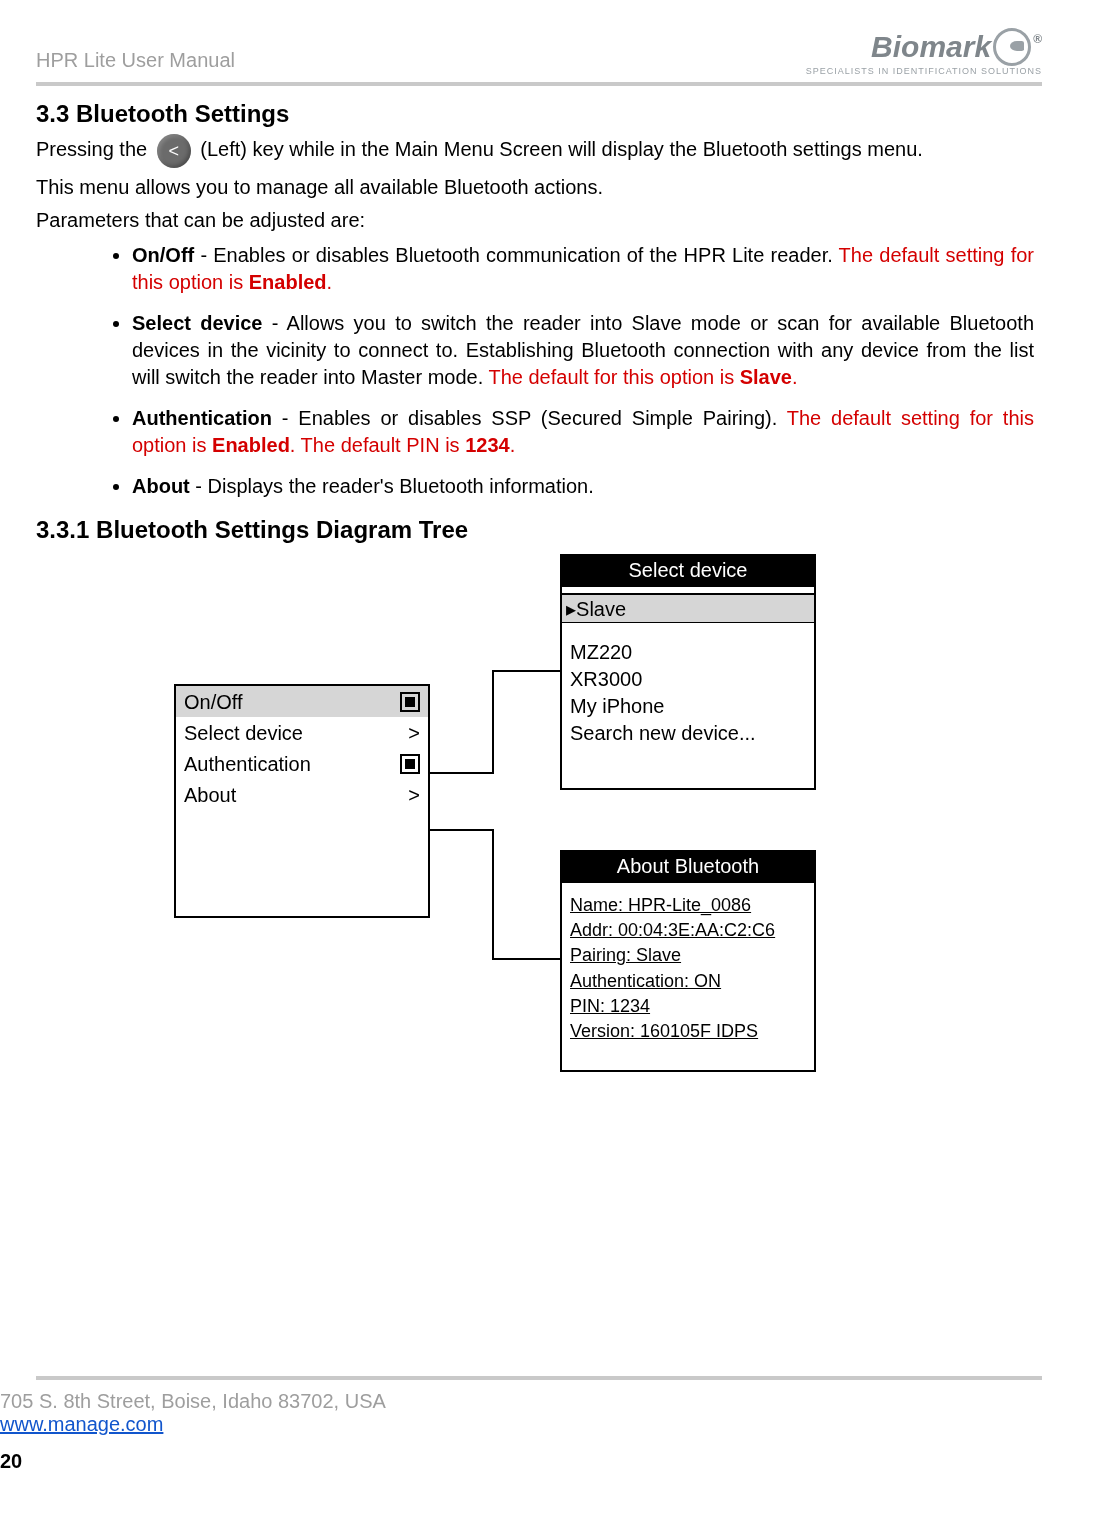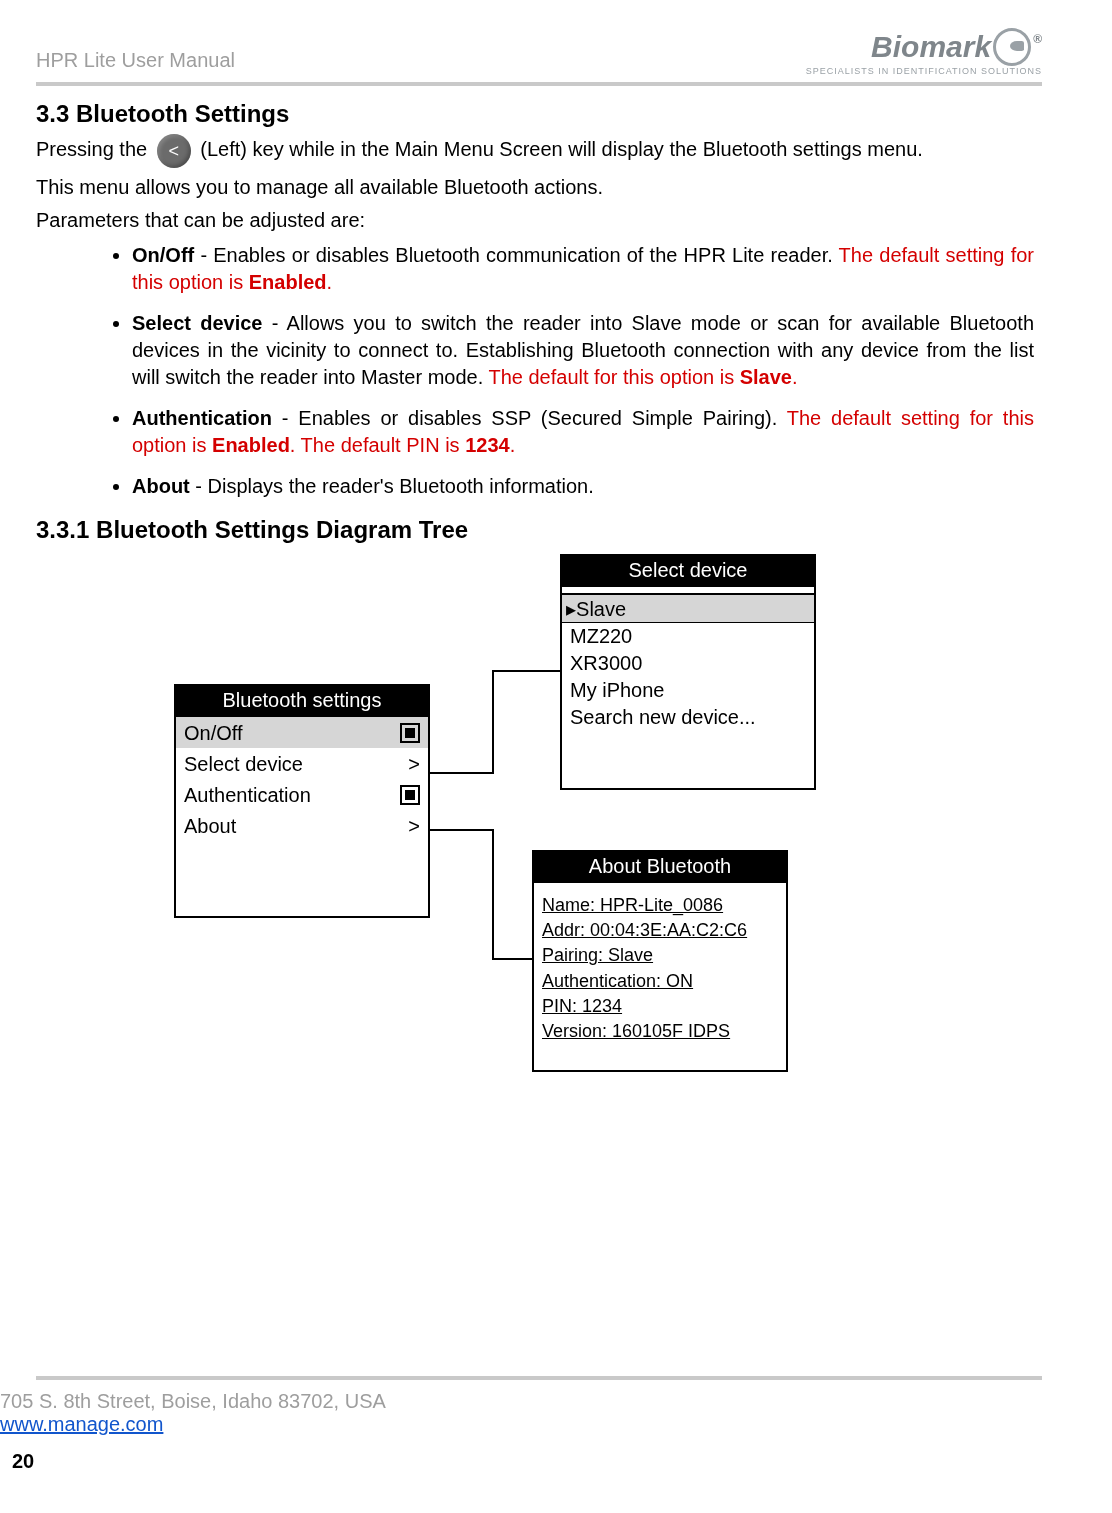--- a/index.html
+++ b/index.html
@@ -157,23 +157,23 @@
   #panel-bt { left: 138px; top: 130px; width: 252px; height: 230px; }
   #panel-bt .title{ border-bottom:2px solid #000;}
   #panel-bt .rows { }
   #panel-bt .row { height:28px; }
 
   #panel-sel { left: 524px; top: 0px; width: 252px; height: 232px; }
   #panel-sel .title{ }
   #panel-sel .sep { height:6px; border-top:2px solid #000; border-bottom:1px solid #000;}
   #panel-sel .row.sel { border-top:1px solid #000; border-bottom:1px solid #000;}
   #panel-sel .row { height:27px; padding:0 4px;}
-  #panel-sel .body-block{ padding-top:0;}
-
-  #panel-about { left: 496px; top: 296px; width: 252px; height: 218px; }
+  #panel-sel .body-block{ padding-top:16px;}
+
+  #panel-about { left: 524px; top: 296px; width: 252px; height: 218px; }
   #panel-about .sep { height:6px; border-top:2px solid #000;}
   #panel-about .body-block { font-size:18px; line-height:1.4;text-decoration:underline;}
 
   .connector {
     position:absolute;
     background:#000;
   }
 
   .footer {
     position: absolute;
@@ -191,21 +191,20 @@
   }
   .footer .link {
     font-size: 20px;
     color: #1155cc;
     text-decoration: underline;
   }
   .footer .pnum {
     font-size: 20px;
     font-weight: bold;
     margin-top: 14px;
-    padding-left: 12px;
   }
 </style>
 </head>
 <body>
 
 <div class="page">
 
   <div class="header-row">
     <div class="header-left">HPR Lite User Manual</div>
     <div class="logo">
@@ -250,21 +249,20 @@
 
     <div class="connector" style="left:390px; top:218px; width:68px; height:2px;"></div>
     <div class="connector" style="left:456px; top:116px; width:2px; height:104px;"></div>
     <div class="connector" style="left:456px; top:116px; width:68px; height:2px;"></div>
 
     <div class="connector" style="left:390px; top:275px; width:68px; height:2px;"></div>
     <div class="connector" style="left:456px; top:275px; width:2px; height:130px;"></div>
     <div class="connector" style="left:456px; top:404px; width:68px; height:2px;"></div>
 
     <div id="panel-bt" class="panel">
-      <div class="title">Bluetooth settings</div>
       <div class="rows">
         <div class="row sel">
           <span>On/Off</span>
           <span class="checkbox-sym"></span>
         </div>
         <div class="row">
           <span>Select device</span>
           <span class="sym">&gt;</span>
         </div>
         <div class="row">

